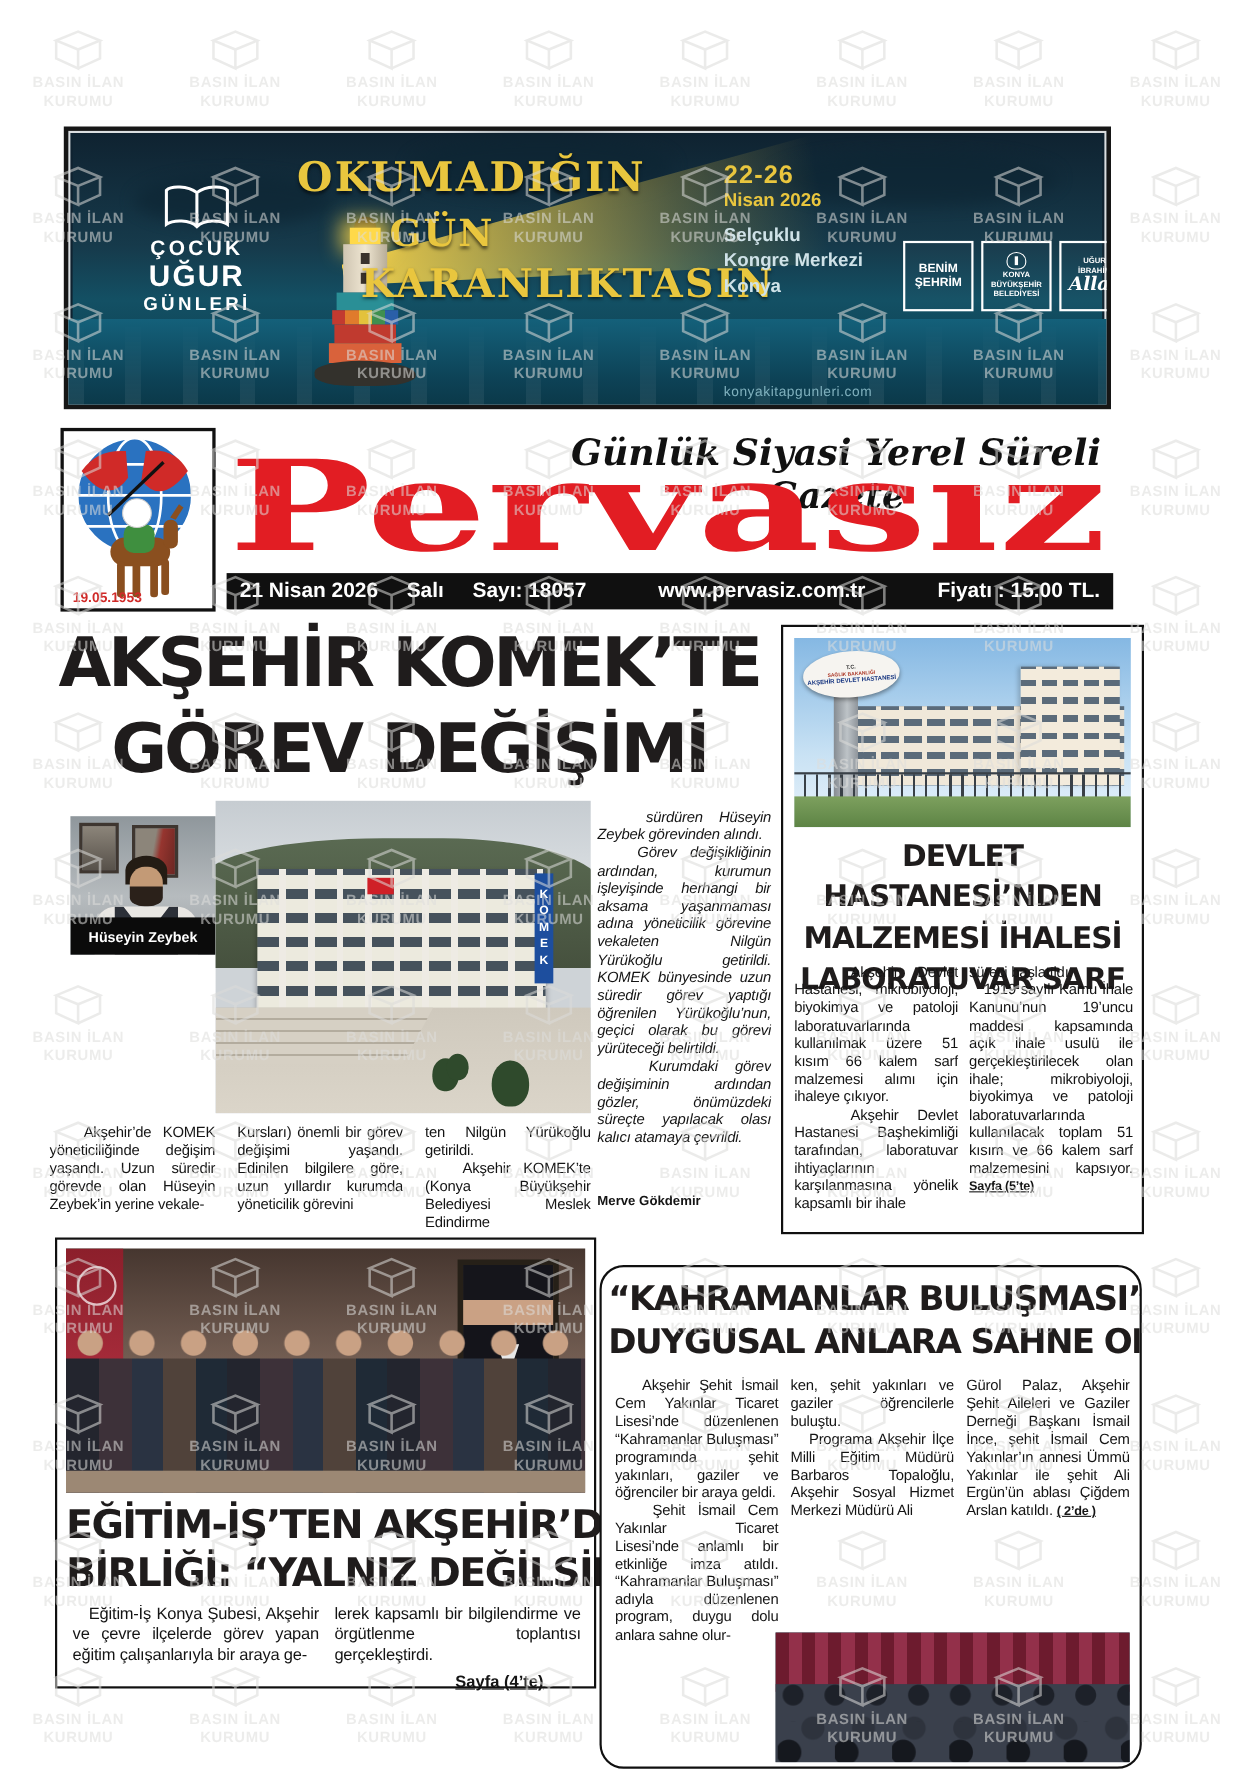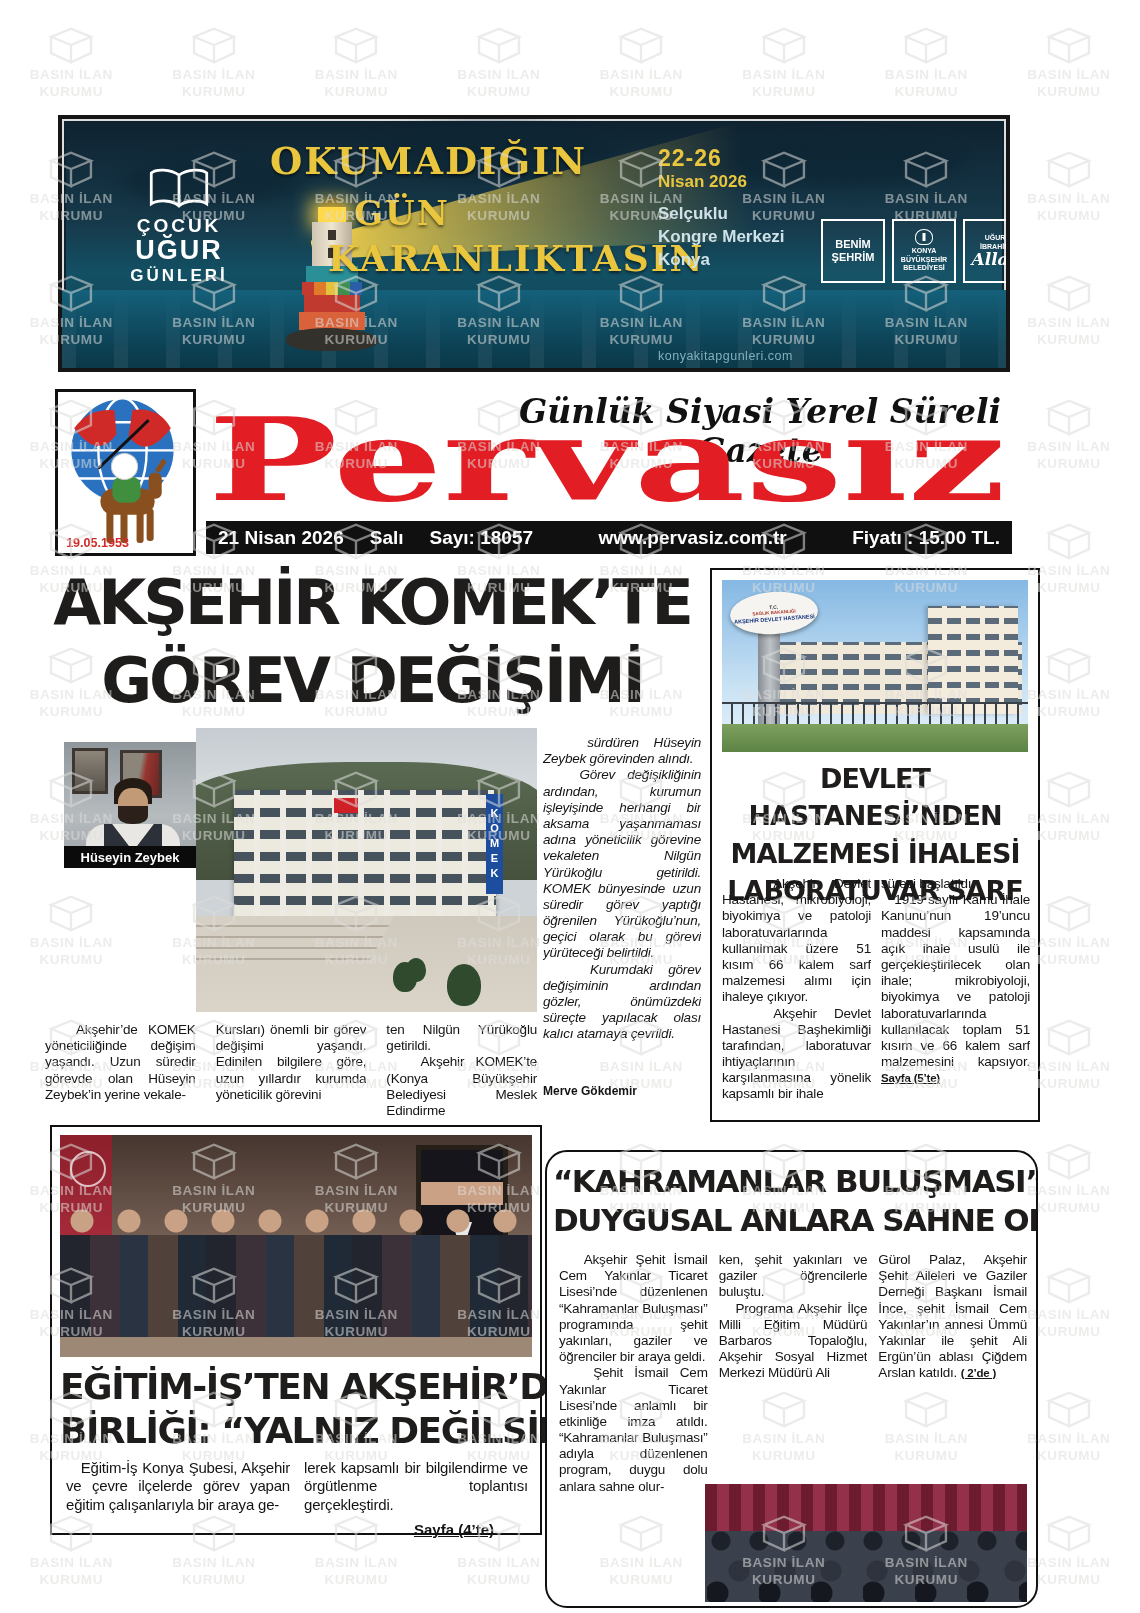--- a/index.html
+++ b/index.html
@@ -91,21 +91,21 @@
   .ph-zeybek{left:64px;top:742px;width:132px;height:126px;background:linear-gradient(180deg,#8f979c,#b6bbbe 58%,#9aa0a4);}
   .zfr{position:absolute;border:3px solid #3e3630;background:linear-gradient(180deg,#8c857a,#57514a);}
   .zf1{left:8px;top:6px;width:36px;height:46px;}
   .zf2{left:56px;top:8px;width:42px;height:48px;background:linear-gradient(100deg,#8c857a 45%,#96352f 60%,#6b2622);}
   .zhair{position:absolute;left:50px;top:36px;width:38px;height:26px;border-radius:50% 50% 0 0;background:#241c14;}
   .zface{position:absolute;left:54px;top:46px;width:30px;height:32px;border-radius:45%;background:#c39a76;}
   .zbeard{position:absolute;left:54px;top:64px;width:30px;height:18px;border-radius:0 0 45% 45%;background:#2b211a;}
   .zbody{position:absolute;left:22px;top:82px;width:94px;height:44px;border-radius:20px 20px 0 0;background:#e9e7e3;}
   .zvest{position:absolute;left:40px;top:82px;width:58px;height:44px;background:#2c3038;
          clip-path:polygon(0 0,14% 0,50% 62%,86% 0,100% 0,100% 100%,0 100%);}
-  .pcap{position:absolute;left:0;right:0;bottom:0;height:22px;background:#0b0b0b;color:#fff;
+  .pcap{position:absolute;left:0;right:0;bottom:0;height:34px;background:#0b0b0b;color:#fff;
         font-weight:bold;font-size:13px;display:flex;align-items:center;justify-content:center;}
   .ph-komek{left:196px;top:728px;width:341px;height:284px;background:linear-gradient(180deg,#c6ccd1,#e0e4e7 34%,#ced3d7 48%);}
   .khill{position:absolute;left:-10px;top:34px;right:-10px;height:118px;background:linear-gradient(180deg,#5a6a52,#46513e);border-radius:45% 40% 0 0/36px 44px 0 0;}
   .kbldg{position:absolute;left:38px;top:62px;width:262px;height:128px;background:
          repeating-linear-gradient(90deg,rgba(238,235,228,0) 0 20px,rgba(238,235,228,1) 20px 26px),
          repeating-linear-gradient(0deg,#eceade 0 13px,#46525c 13px 22px);box-shadow:0 3px 5px rgba(0,0,0,.35);}
   .ksign{position:absolute;right:34px;top:66px;width:17px;height:100px;background:#1d4e9e;color:#fff;
          writing-mode:vertical-rl;text-orientation:upright;font-weight:bold;font-size:11px;letter-spacing:3px;
          display:flex;align-items:center;justify-content:center;}
   .kflag{position:absolute;left:138px;top:70px;width:24px;height:15px;background:#cf2027;}

